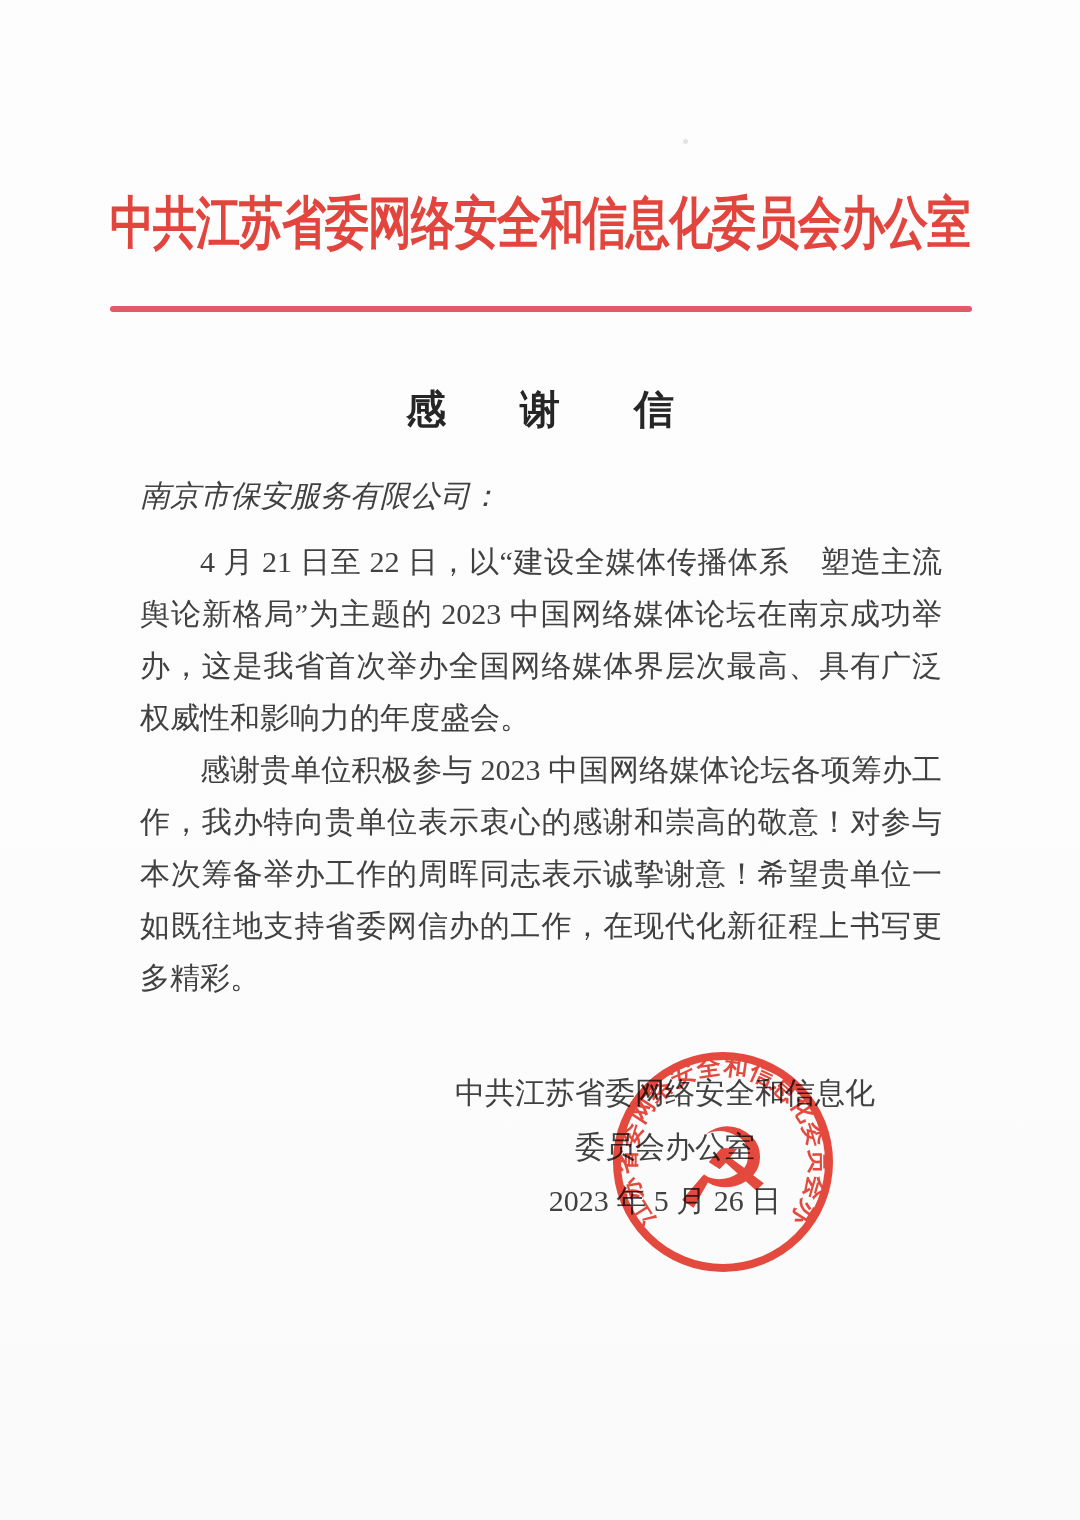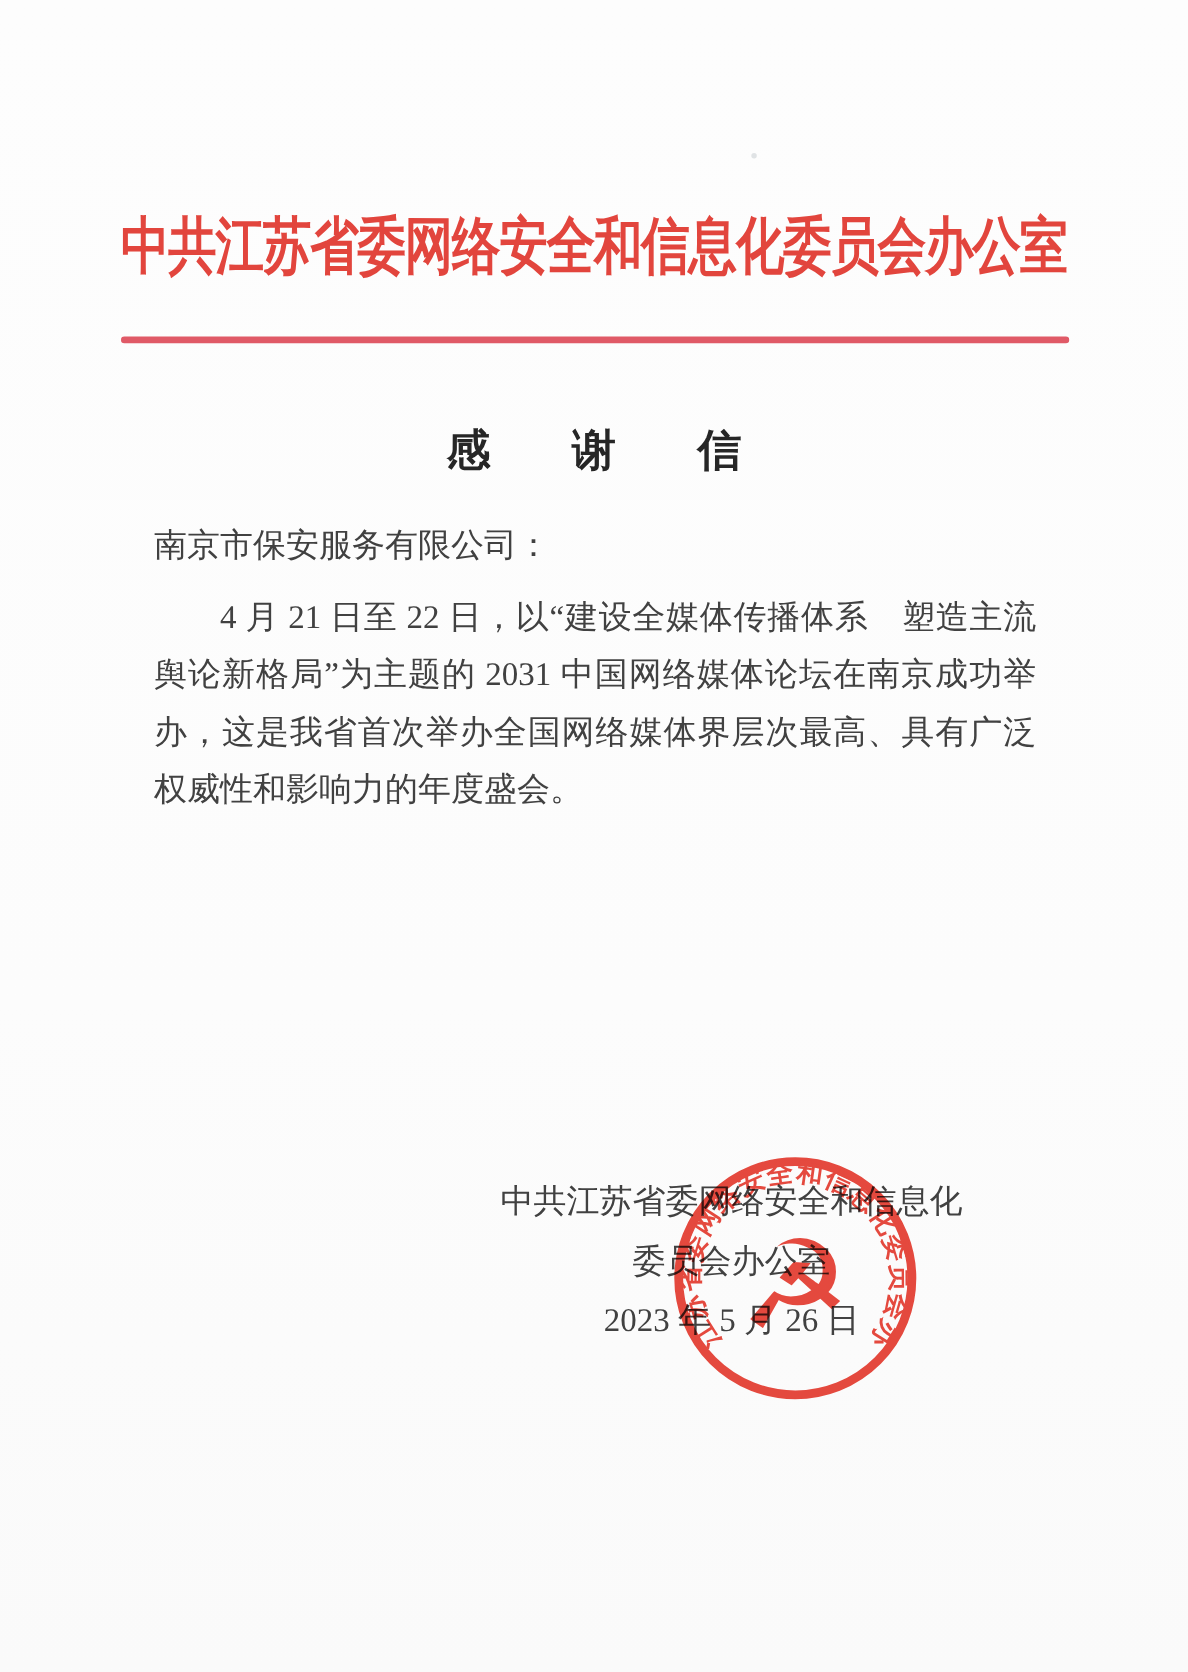--- a/index.html
+++ b/index.html
@@ -37,21 +37,21 @@
     text-align:center;
     font-size:40px;font-weight:700;color:#262626;
     letter-spacing:32px;padding-left:32px;box-sizing:border-box;
     white-space:nowrap;
   }
   .letter-body{
     position:absolute;left:140px;top:470px;width:802px;
     font-size:30px;line-height:52px;color:#414141;
     text-align:justify;
   }
-  .salutation{white-space:nowrap;}
+  .salutation{white-space:nowrap;font-style:italic;}
   .letter-body p{margin:0;text-indent:2em;}
   .letter-body p.p1{margin-top:14px;}
   .letter-body p.p3{margin-top:10px;}
   .signature{
     position:absolute;left:370px;top:1066px;width:590px;
     text-align:center;
     font-size:30px;line-height:54px;color:#414141;
     z-index:1;
   }
   .seal{
@@ -81,21 +81,22 @@
   <div class="speck"></div>
 
   <div class="letterhead">中共江苏省委网络安全和信息化委员会办公室</div>
 
   <div class="rule"></div>
 
   <div class="letter-title">感 谢 信</div>
 
   <div class="letter-body">
     <div class="salutation">南京市保安服务有限公司：</div>
-    <p class="p1">4 月 21 日至 22 日，以“建设全媒体传播体系　塑造主流舆论新格局”为主题的 2031 中国网络媒体论坛在南京成功举办，这是我省首次举办全国网络媒体界层次最高、具有广泛权威性和影响力的年度盛会。</p>
+    <p class="p1">4 月 21 日至 22 日，以“建设全媒体传播体系　塑造主流舆论新格局”为主题的 2023 中国网络媒体论坛在南京成功举办，这是我省首次举办全国网络媒体界层次最高、具有广泛权威性和影响力的年度盛会。</p>
+    <p class="p2">感谢贵单位积极参与 2023 中国网络媒体论坛各项筹办工作，我办特向贵单位表示衷心的感谢和崇高的敬意！对参与本次筹备举办工作的周晖同志表示诚挚谢意！希望贵单位一如既往地支持省委网信办的工作，在现代化新征程上书写更多精彩。</p>
   </div>
 
   <div class="signature">
     <div>中共江苏省委网络安全和信息化</div>
     <div>委员会办公室</div>
     <div>2023 年 5 月 26 日</div>
   </div>
 
   <div class="seal">
     <svg viewBox="0 0 234 234" xmlns="http://www.w3.org/2000/svg">

